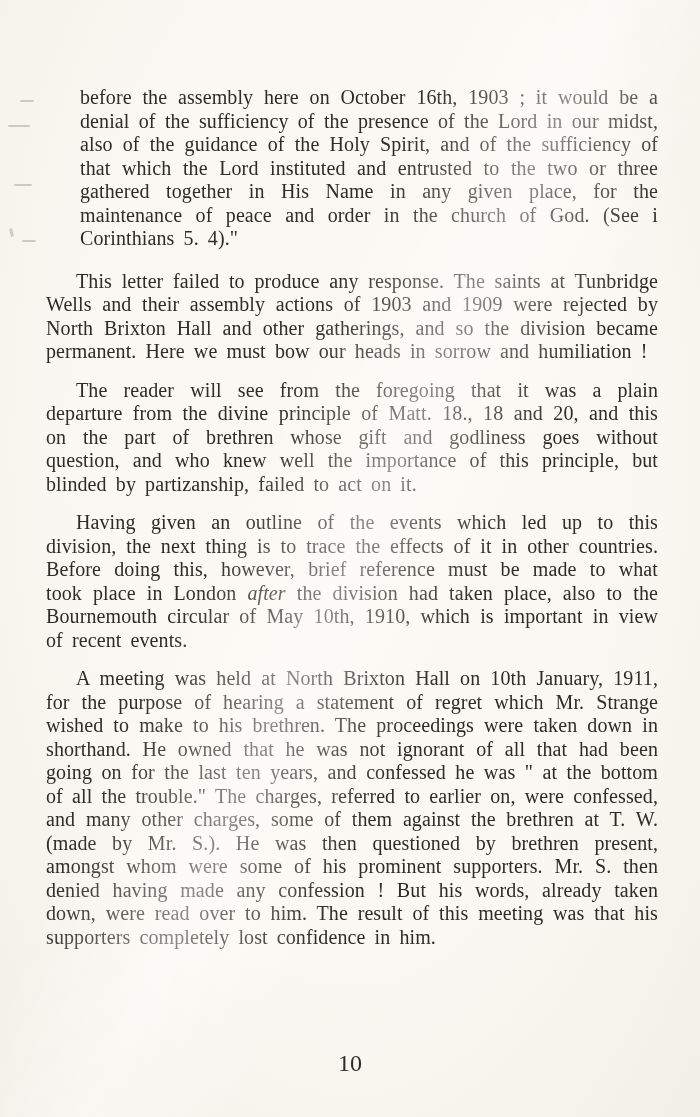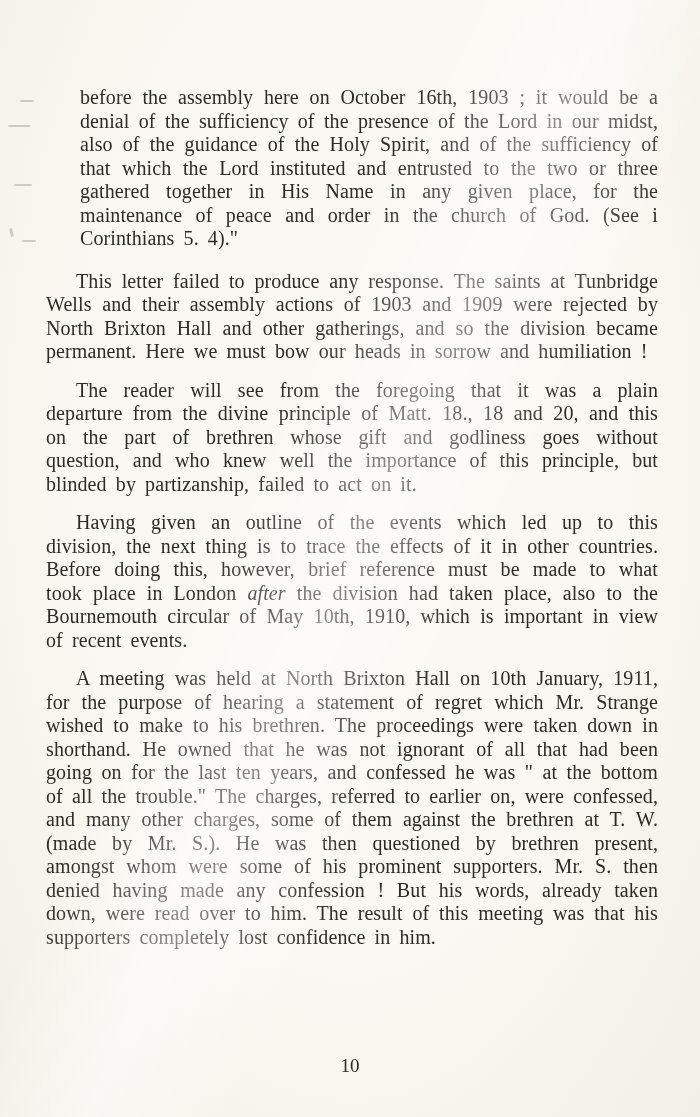--- a/index.html
+++ b/index.html
@@ -36,21 +36,21 @@
   .indent {
     text-indent: 30px;
   }
   em { font-style: italic; }
   .pagenum {
     position: absolute;
     left: 0;
     right: 0;
     bottom: 40px;
     text-align: center;
-    font-size: 19px;
+    font-size: 24px;
     color: #2e2c27;
   }
   .watermark {
     position: absolute;
     inset: 0;
     pointer-events: none;
     background: linear-gradient(115deg, rgba(255,255,255,0) 38%, rgba(255,255,255,0.45) 50%, rgba(255,255,255,0) 62%);
   }
   .artifact {
     position: absolute;

